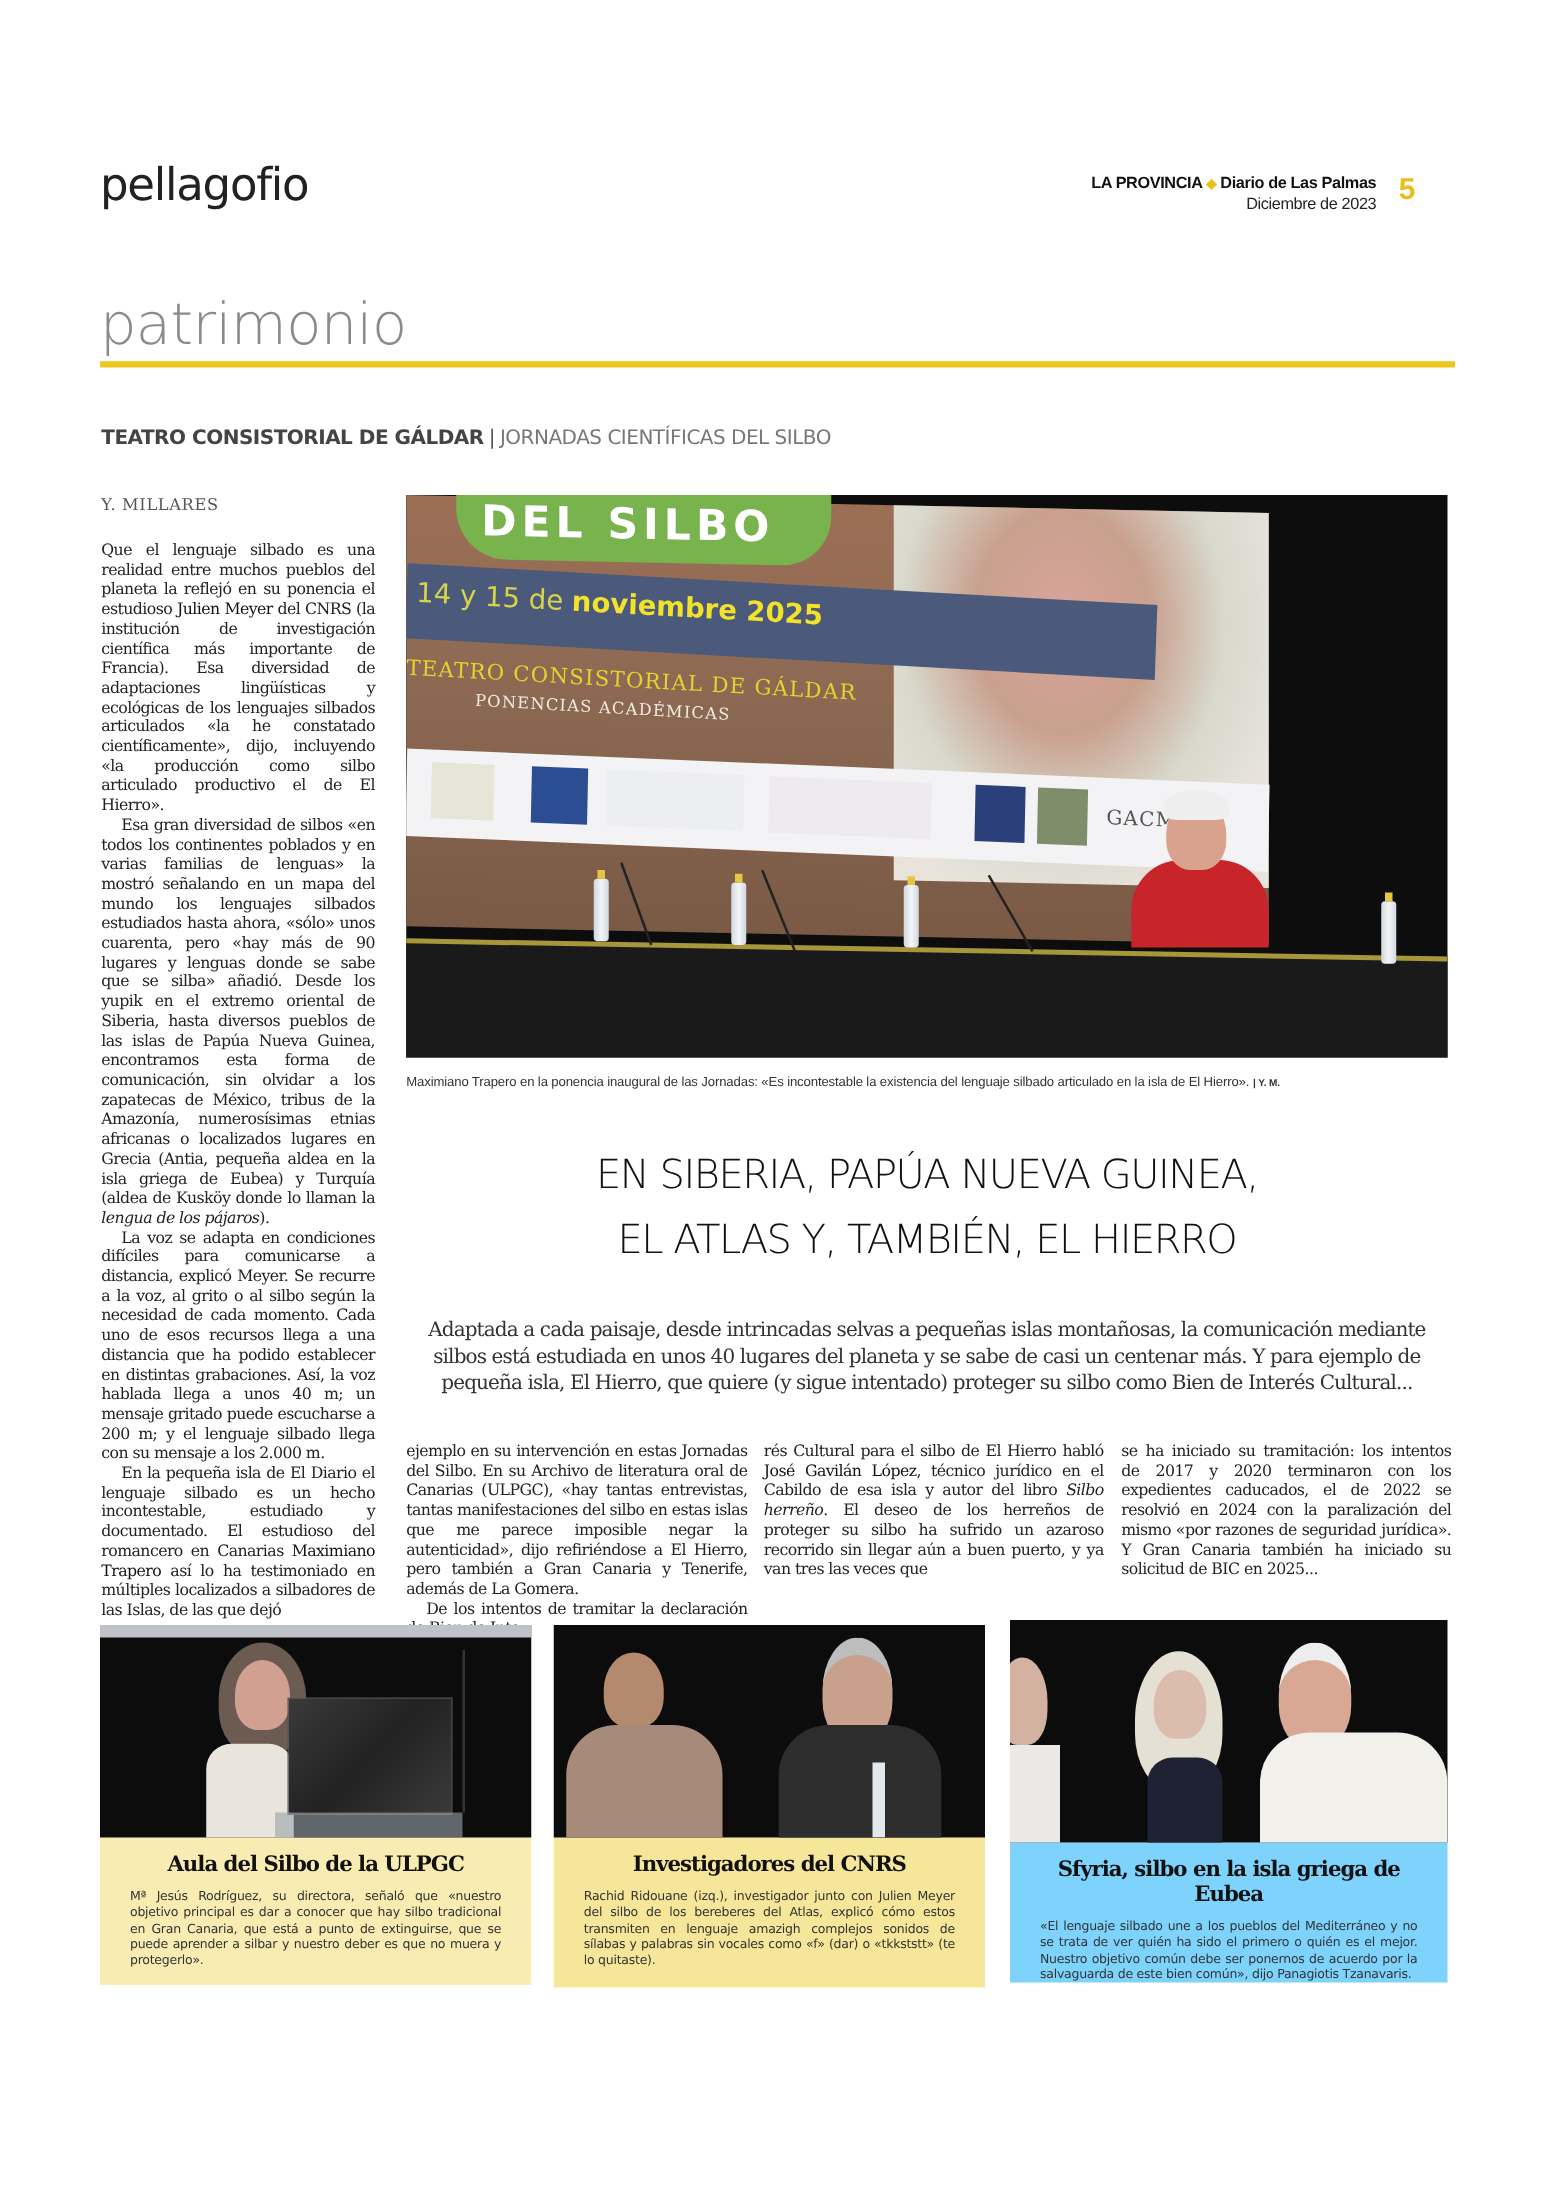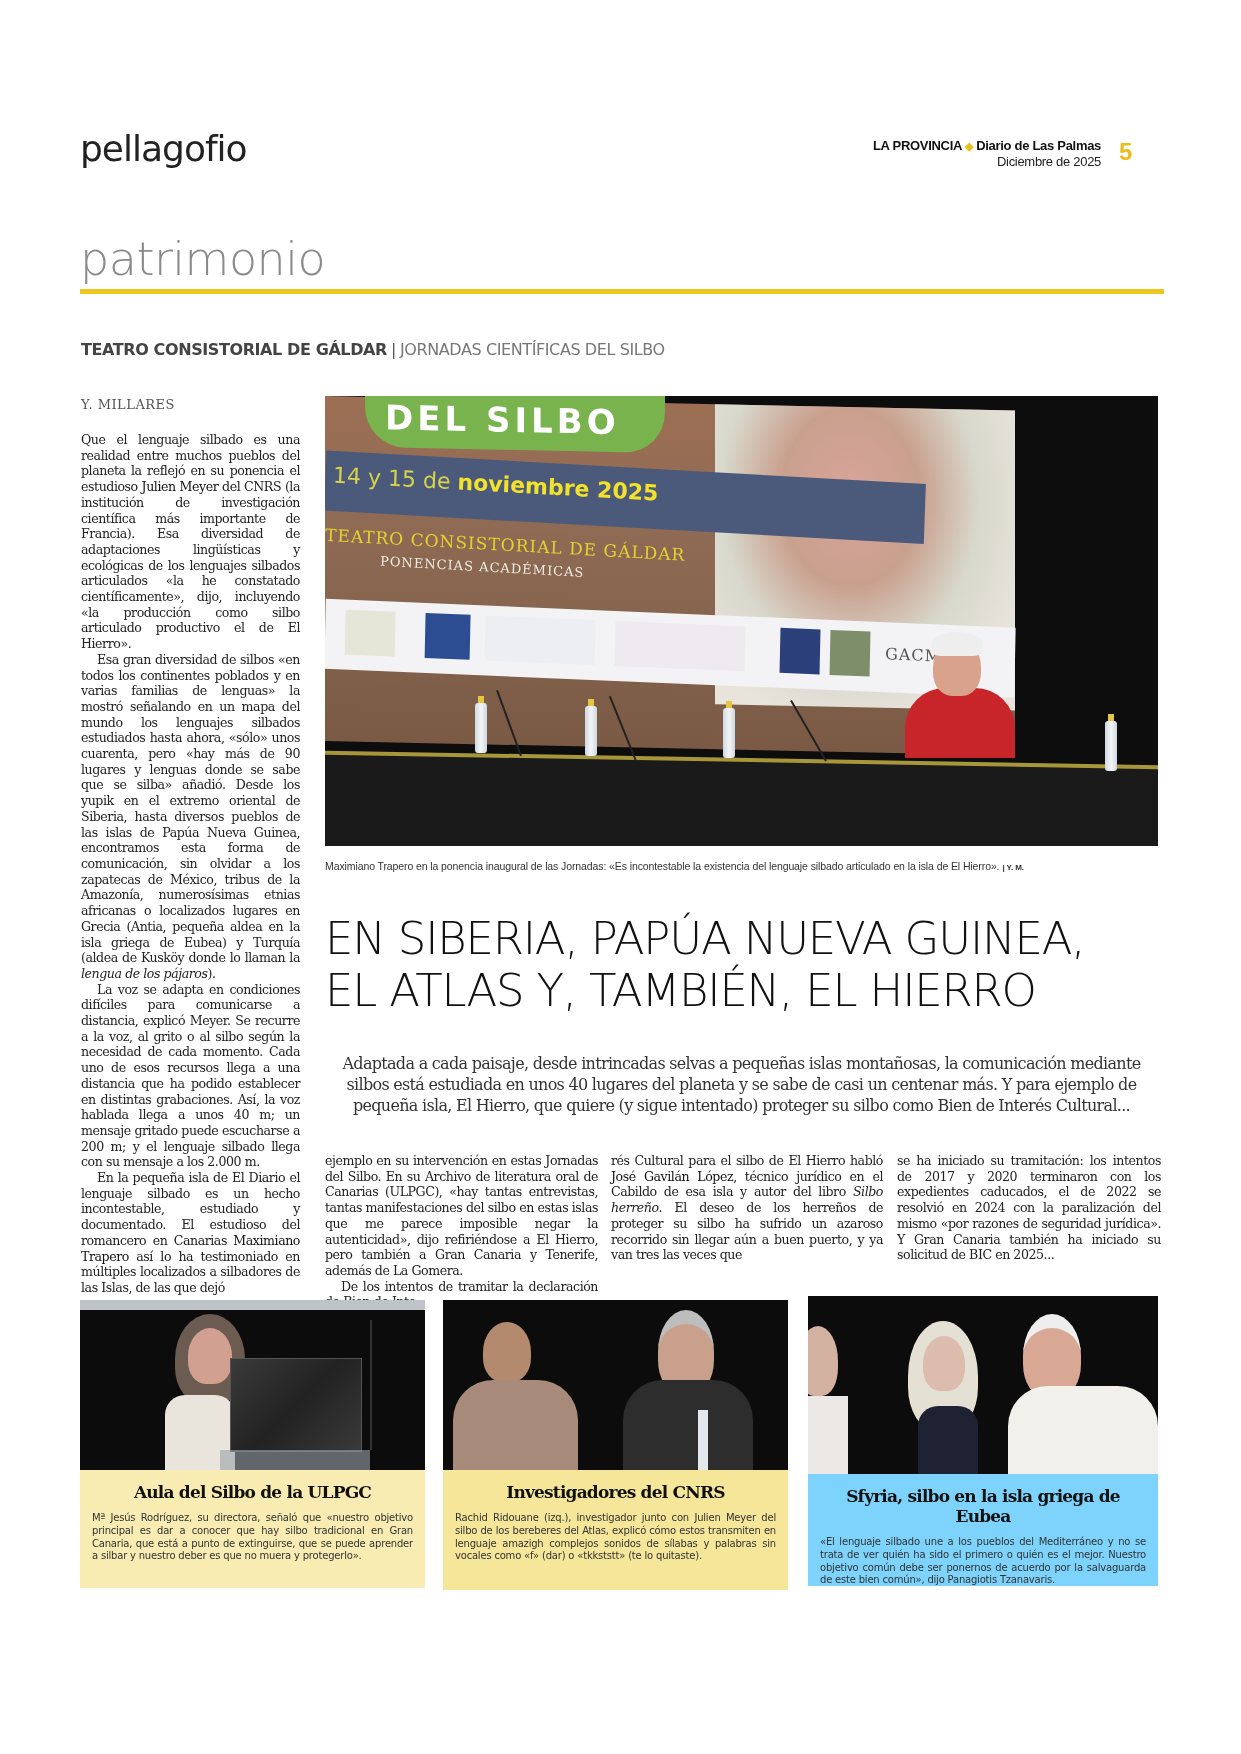--- a/index.html
+++ b/index.html
@@ -51,48 +51,48 @@
   .speaker-head { left:608px; top:242px; width:48px; height:58px; border-radius:50%; background:#d9a28c; }
   .speaker-hair { left:606px; top:236px; width:52px; height:24px; border-radius:50% 50% 20% 20%; background:#eee; }
   .speaker-body { left:580px; top:292px; width:110px; height:70px; border-radius:40px 40px 0 0; background:#c8252a; }
   .bottle { width:12px; height:50px; background:linear-gradient(90deg,#cfd8df,#f3f6f8,#cfd8df); border-radius:3px; }
   .bottle::before { content:""; position:absolute; left:3px; top:-7px; width:6px; height:7px; background:#e6c640; }
   .mic { width:2px; height:70px; background:#222; transform-origin:bottom; }
 
   .caption { left:325px; top:860px; font-family:"Liberation Sans", sans-serif; font-size:10.5px; color:#333; letter-spacing:-0.1px;text-align:center; }
   .caption .credit { font-size:8px; font-weight:bold; margin-left:3px; }
 
-  .headline { left:325px; top:913px; width:833px; font-family:"DejaVu Sans", sans-serif; font-weight:300; font-size:45px; line-height:52px; color:#111; letter-spacing:-1.2px; }
+  .headline { left:325px; top:913px; width:833px; text-align:center; font-family:"DejaVu Sans", sans-serif; font-weight:300; font-size:32px; line-height:52px; color:#111; letter-spacing:-1.2px; }
   .standfirst { left:325px; top:1053px; width:833px; text-align:center; font-family:"DejaVu Serif", serif; font-size:16px; line-height:21px; color:#333; letter-spacing:-0.7px; }
 
   .col2 { left:325px; top:1153px; width:273px; }
   .col3 { left:611px; top:1153px; width:272px; }
   .col4 { left:897px; top:1153px; width:264px; }
 
   
   .box { top:1300px; width:345px; }
   .box .ph { position:relative; height:170px; background:#0c0c0c; overflow:hidden; }
-  .box .cap { padding:12px 12px 12px; }
+  .box .cap { padding:12px 24px 12px; }
   .box1 { left:80px; } .box1 .cap { background:#f8ecb2; height:94px; }
   .box2 { left:443px; } .box2 .cap { background:#f6e69a; height:96px; }
   .box3 { left:808px; top:1296px; width:350px; } .box3 .ph { height:178px; } .box3 .cap { background:#7dd3fc; height:88px; }
   .box h3 { margin:0 0 10px; text-align:center; font-family:"DejaVu Serif", serif; font-weight:bold; font-size:17px; color:#111; letter-spacing:-0.8px; }
   .box .txt { font-family:"DejaVu Sans", sans-serif; font-size:10px; line-height:12.8px; color:#333; text-align:justify; letter-spacing:-0.2px; }
 
   .person { border-radius:50% 50% 40% 40%; }
 </style>
 </head>
 <body>
 
 <div class="abs brand">pellagofio</div>
 <div class="abs pub">
   <div class="p1">
     <span>LA PROVINCIA</span><span class="diamond">◆</span><span>Diario de Las Palmas</span>
   </div>
-  <div class="p2">Diciembre de 2025</div>
+  <div class="p2">Diciembre de 2023</div>
 </div>
 <div class="abs pagenum">5</div>
 
 <div class="abs section">patrimonio</div>
 <div class="abs rule"></div>
 
 <div class="abs kicker">
   <b>TEATRO CONSISTORIAL DE GÁLDAR</b><span class="sep">|</span><span class="light">JORNADAS CIENTÍFICAS DEL SILBO</span>
 </div>
 

